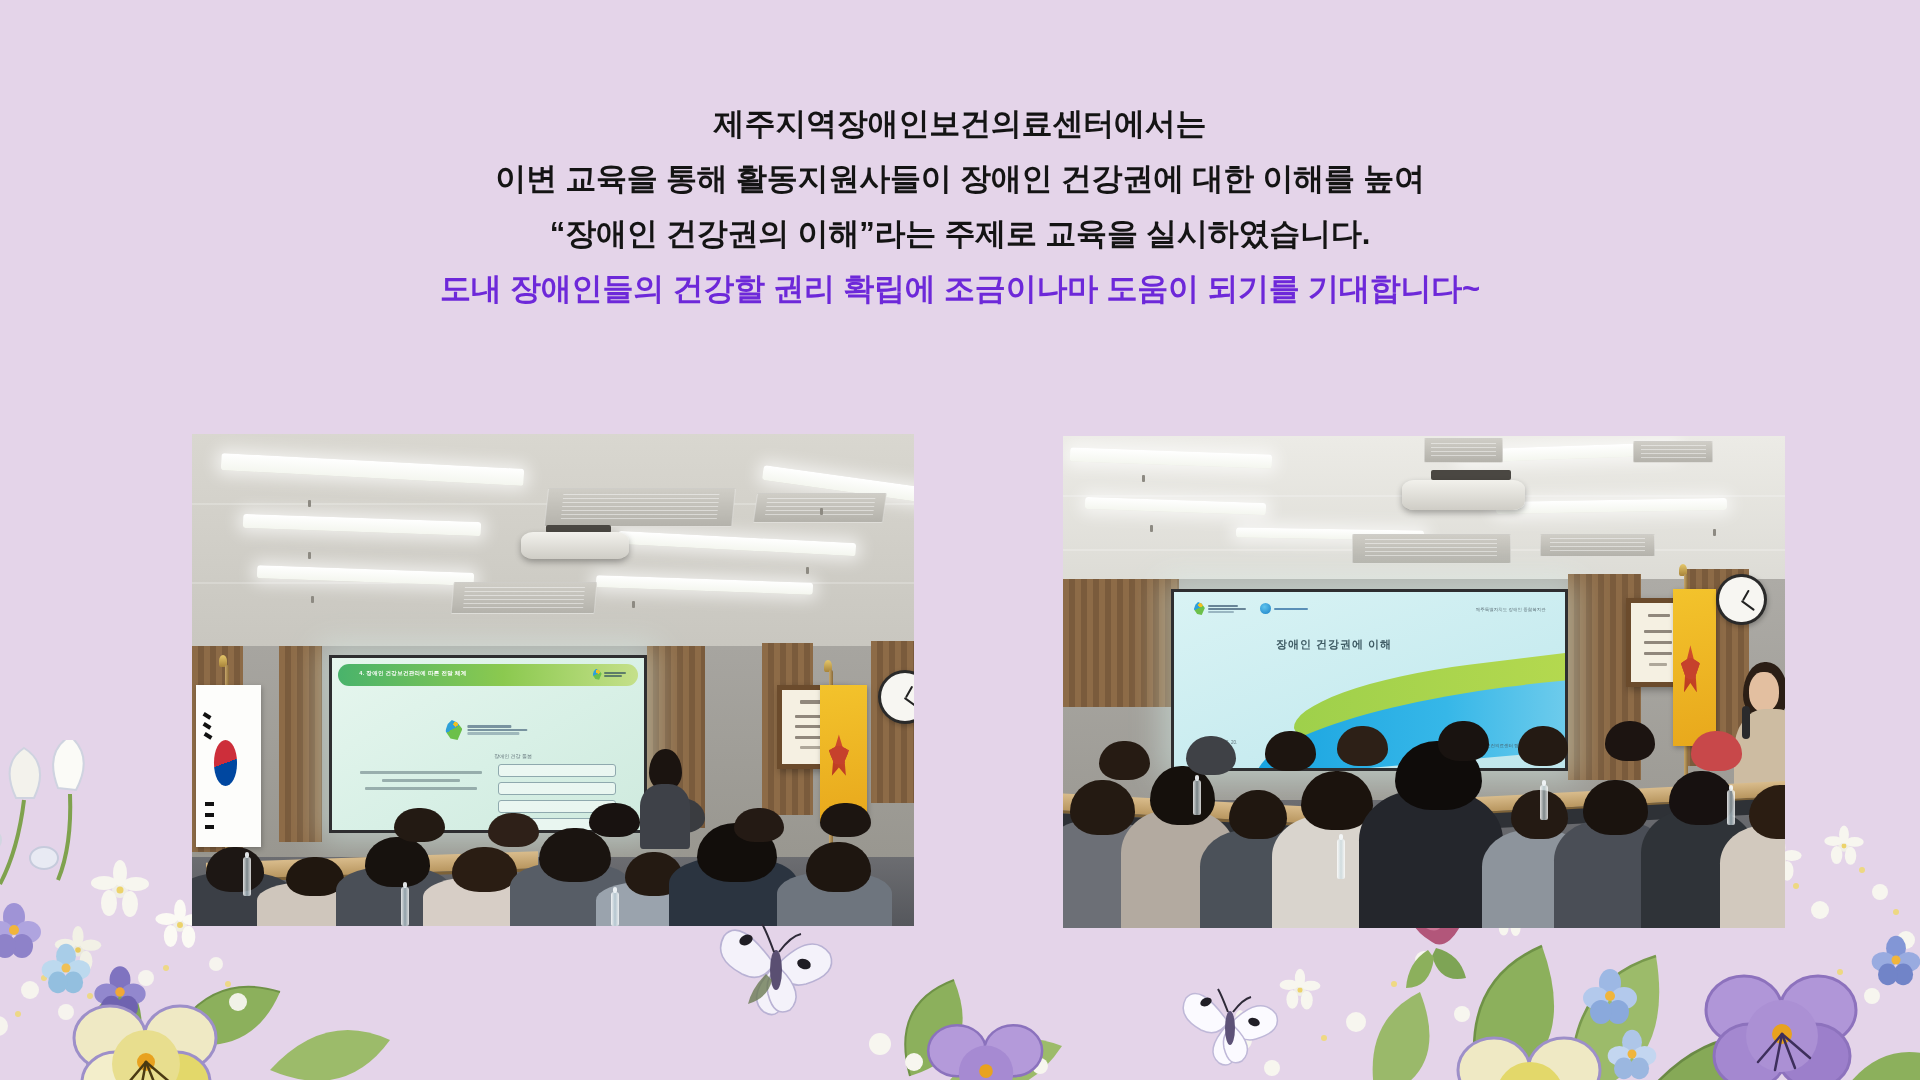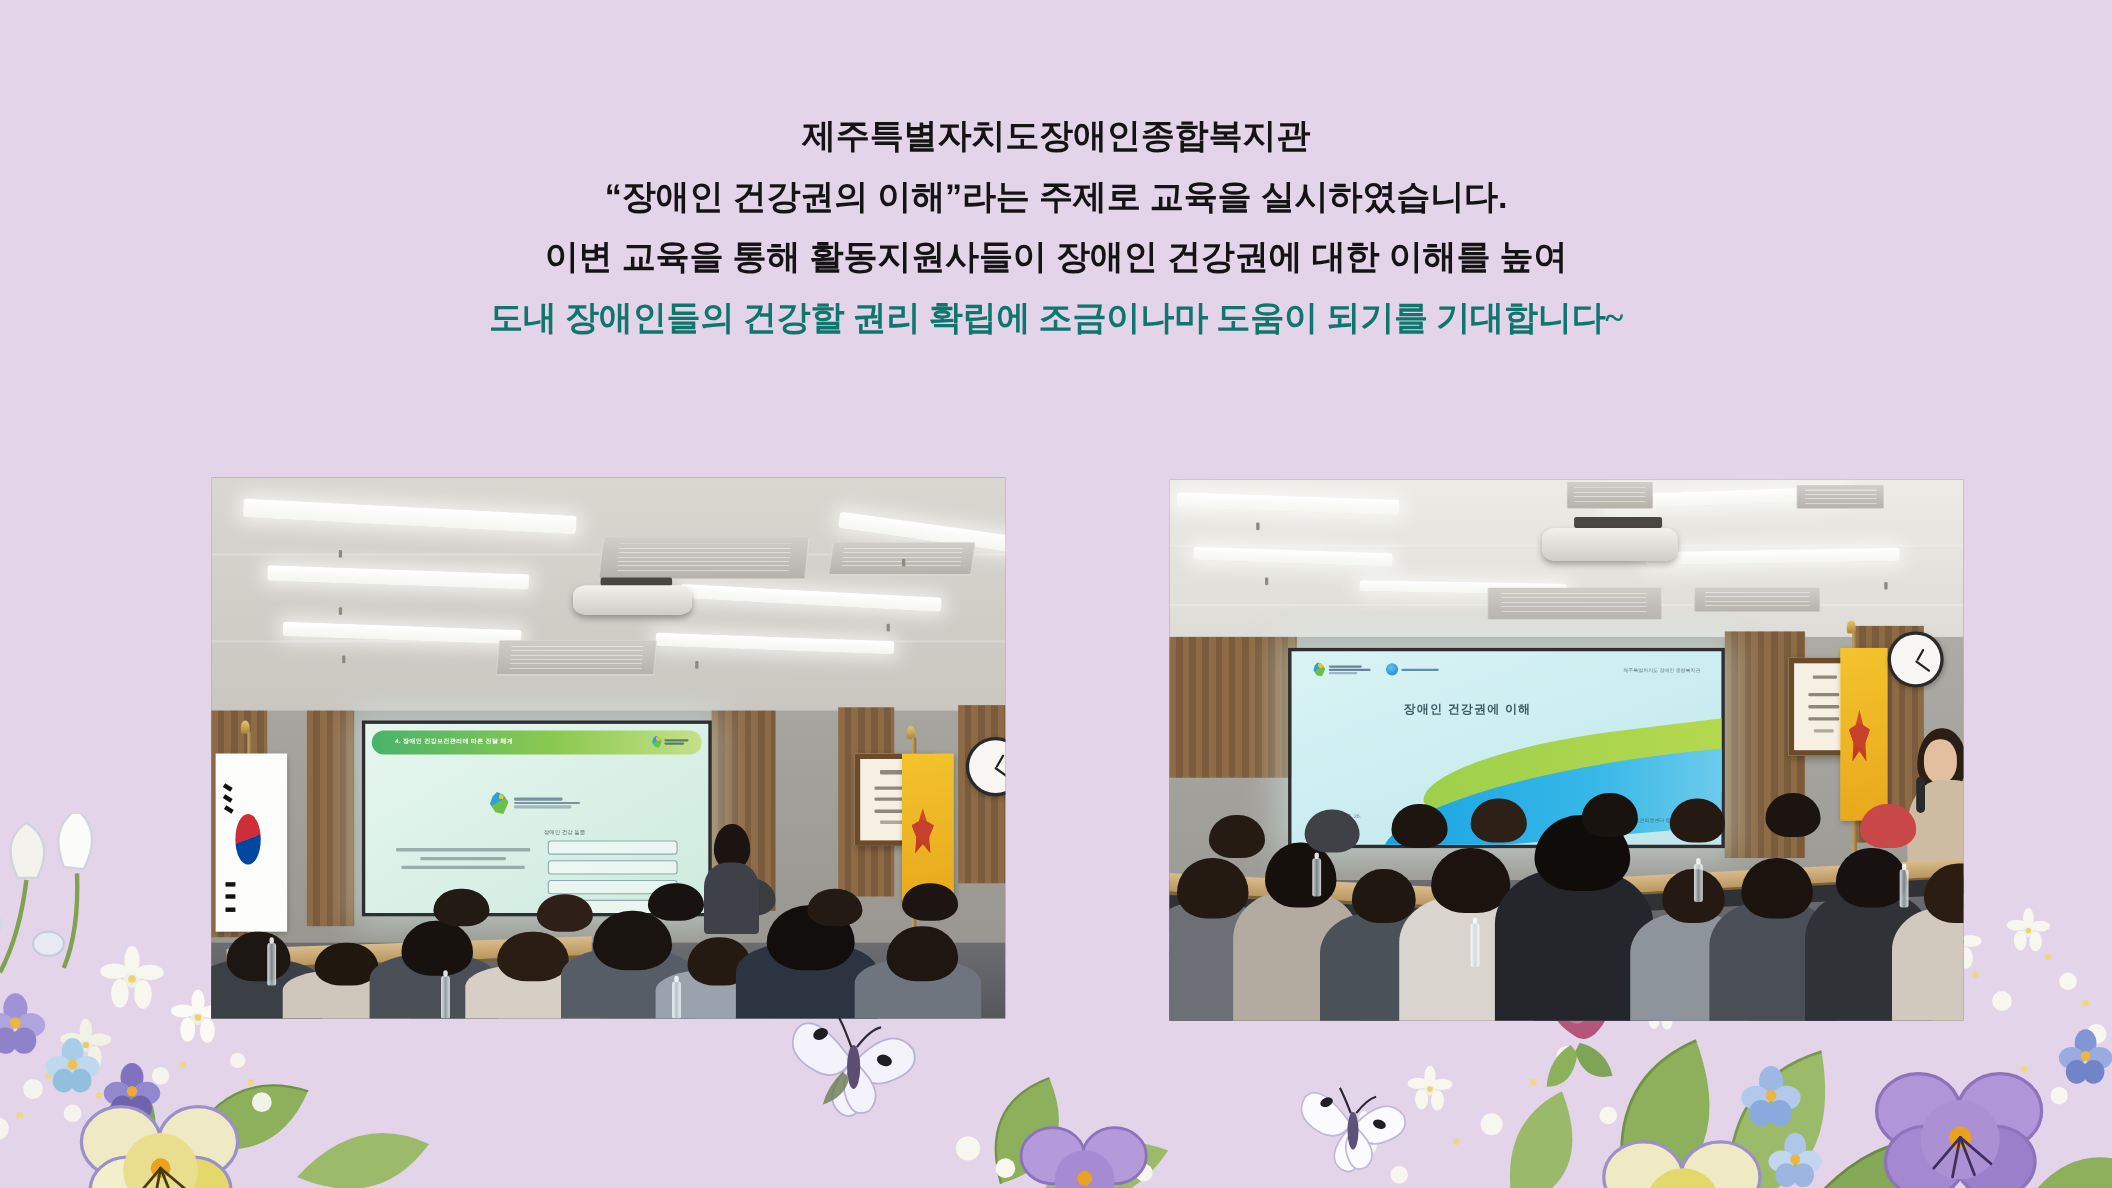--- a/index.html
+++ b/index.html
@@ -300,24 +300,24 @@
   .butterfly{position:absolute;z-index:5;}
   #bfly-1{ left:716px; bottom:58px; width:120px; height:110px; }
   #bfly-2{ left:1180px; bottom:10px; width:100px; height:92px; }
 </style>
 </head>
 <body>
 
 <div id="poster" style="background: rgb(228, 212, 233);">
 
   <div class="text-block">
-    <div class="text-line" style="color: rgb(20, 20, 20);">제주특별자치도장애인종합복지관</div>
+    <div class="text-line" style="color: rgb(20, 20, 20);">제주지역장애인보건의료센터에서는</div>
+    <div class="text-line" style="color: rgb(20, 20, 20);">이변 교육을 통해 활동지원사들이 장애인 건강권에 대한 이해를 높여</div>
     <div class="text-line" style="color: rgb(20, 20, 20);">“장애인 건강권의 이해”라는 주제로 교육을 실시하였습니다.</div>
-    <div class="text-line" style="color: rgb(20, 20, 20);">이변 교육을 통해 활동지원사들이 장애인 건강권에 대한 이해를 높여</div>
-    <div class="text-line" style="color: #0f766e; font-family: Liberation Serif, serif;">도내 장애인들의 건강할 권리 확립에 조금이나마 도움이 되기를 기대합니다~</div>
+    <div class="text-line" style="color: #6d28d9;">도내 장애인들의 건강할 권리 확립에 조금이나마 도움이 되기를 기대합니다~</div>
   </div>
 
   <div class="photo" id="photo-left">
     <div class="ph-inner">
 
       <div class="ceiling" style="height:45%;"></div>
       <div class="ceil-panel-line" style="left:0;top:14%;width:100%;"></div>
       <div class="ceil-panel-line" style="left:0;top:30%;width:100%;"></div>
 
       <div class="light" style="left:4%;top:5.5%;width:42%;height:3.4%;transform:rotate(3deg);"></div>

